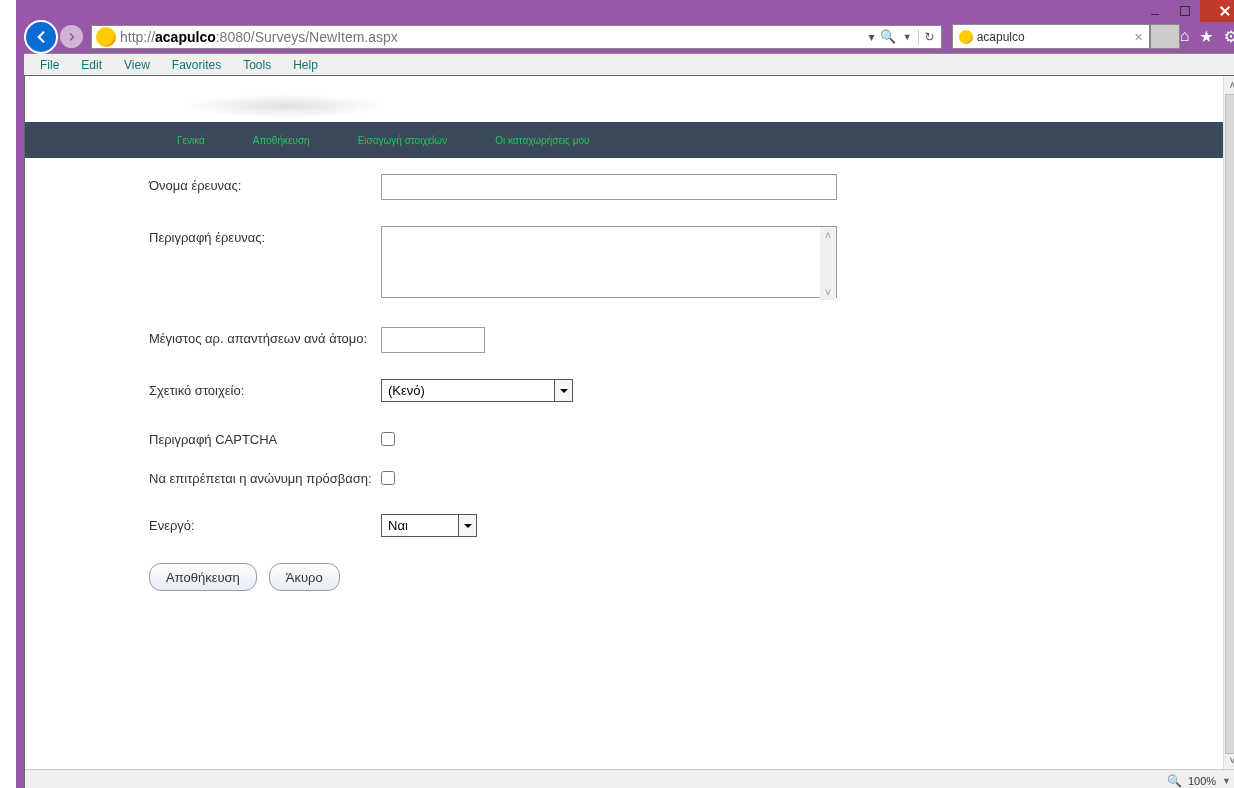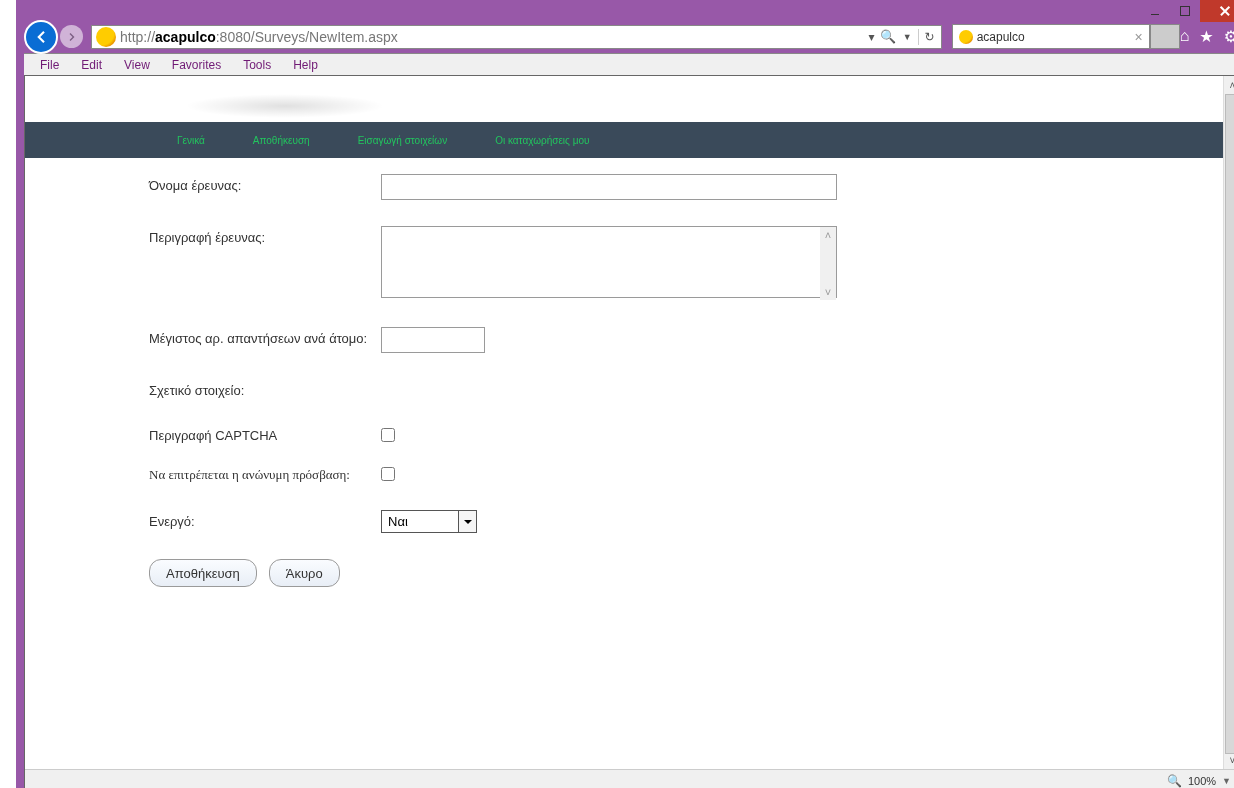--- a/index.html
+++ b/index.html
@@ -36,21 +36,21 @@
   .tab-strip { display: flex; margin-left: 4px; }
   .tab { width: 198px; height: 25px; background: #fff; border: 1px solid #888; display: flex; align-items: center; padding: 0 6px; gap: 4px; position: relative; }
   .tab-favicon { width: 14px; height: 14px; border-radius: 50%; background: radial-gradient(circle at 30% 30%, #ffcc00 60%, #cc4400); }
   .tab-title { flex: 1; font-size: 12px; color: #333; }
   .tab-close { color: #999; font-size: 14px; }
   .tab-new { width: 30px; background: #ccc; border: 1px solid #888; }
   
   .title-icons { display: flex; gap: 10px; margin-left: auto; margin-right: 4px; color: #fff; font-size: 16px; }
   
   .menubar { height: 22px; background: #f0f0f0; border-top: 1px solid #888; display: flex; align-items: center; padding: 0 6px; gap: 2px; margin-top: 2px; }
-  .menuitem { padding: 2px 10px; font-size: 12px; color: #701a75; }
+  .menuitem { padding: 2px 10px; font-size: 12px; color: #0f766e; }
   
   .viewport { position: relative; background: #fff; height: 717px; border: 1px solid #666; overflow: hidden; }
   .vscroll { position: absolute; right: 0; top: 0; bottom: 22px; width: 18px; background: #f0f0f0; border-left: 1px solid #ddd; }
   .vscroll-up, .vscroll-down { height: 18px; display: flex; align-items: center; justify-content: center; color: #555; font-size: 10px; }
   .vscroll-down { position: absolute; bottom: 0; width: 100%; }
   .vscroll-thumb { position: absolute; top: 18px; width: 16px; left: 1px; height: 660px; background: #d8d8d8; border: 1px solid #bbb; }
   
   .statusbar { position: absolute; bottom: 0; left: 0; right: 0; height: 22px; background: #f0f0f0; border-top: 1px solid #ccc; display: flex; align-items: center; justify-content: flex-end; padding: 0 10px; gap: 6px; font-size: 11px; color: #333; }
   .zoom-icon { font-size: 12px; color: #2a6dc0; }
   
@@ -59,21 +59,21 @@
   .banner { height: 46px; background: #fff; position: relative; }
   .banner-shadow { position: absolute; left: 160px; top: 18px; width: 200px; height: 24px; background: radial-gradient(ellipse at center, rgba(0,0,0,0.12) 0%, rgba(0,0,0,0) 70%); }
   
   .topnav { height: 36px; background: #3a4a5a; display: flex; align-items: center; padding-left: 152px; gap: 48px; }
   .topnav-item { color: #22c55e; font-size: 10px; }
   
   .form-area { padding: 16px 0 0 124px; }
   .row { display: flex; align-items: flex-start; margin-bottom: 26px; }
   .row.tight { margin-bottom: 18px; }
   .lbl { width: 232px; font-size: 13px; color: #333; padding-top: 4px; }
-  .lbl.wide { width: 232px; font-family: Liberation Serif, serif; }
+  .lbl.wide { width: 232px; }
   .ctrl { }
   
   input.text { width: 456px; height: 26px; border: 1px solid #9a9a9a; padding: 2px 4px; font-size: 13px; }
   textarea.desc { width: 456px; height: 72px; border: 1px solid #9a9a9a; padding: 2px 4px; font-size: 13px; resize: none; }
   .ta-wrap { position: relative; display: inline-block; }
   .ta-scroll { position: absolute; right: 1px; top: 1px; bottom: 1px; width: 16px; background: #f0f0f0; display: flex; flex-direction: column; justify-content: space-between; align-items: center; color: #999; font-size: 11px; padding: 2px 0; }
   input.small { width: 104px; height: 26px; border: 1px solid #9a9a9a; padding: 2px 4px; font-size: 13px; }
   
   .select-wrap { position: relative; display: inline-block; }
   .select { height: 23px; border: 1px solid #555; background: #fff; padding: 2px 24px 2px 6px; font-size: 13px; display: flex; align-items: center; }
@@ -186,52 +186,64 @@
 
         <div class="row">
           <div class="lbl">Μέγιστος αρ. απαντήσεων ανά άτομο:</div>
           <div class="ctrl">
             <input class="small" type="text" value="" style="">
           </div>
         </div>
 
         <div class="row">
           <div class="lbl">Σχετικό στοιχείο:</div>
-        </div>
-
-        <div class="row tight">
-          <div class="lbl">Περιγραφή CAPTCHA</div>
-          <div class="ctrl">
-            <input class="cb" type="checkbox" style="">
-          </div>
-        </div>
-
-        <div class="row">
-          <div class="lbl wide">Να επιτρέπεται η ανώνυμη πρόσβαση:</div>
-          <div class="ctrl">
-            <input class="cb" type="checkbox" style="">
-          </div>
-        </div>
-
-        <div class="row">
-          <div class="lbl">Ενεργό:</div>
           <div class="ctrl">
             <div class="select-wrap">
-              <div class="select w2">
-                <span>Ναι</span>
+              <div class="select w1">
+                <span>(Κενό)</span>
               </div>
               <div class="select-arrow">
                 <svg width="10" height="10" viewBox="0 0 10 10">
                     <path d="M1 3l4 4 4-4z" fill="#000"></path>
                   </svg>
               </div>
             </div>
           </div>
         </div>
 
+        <div class="row tight">
+          <div class="lbl">Περιγραφή CAPTCHA</div>
+          <div class="ctrl">
+            <input class="cb" type="checkbox" style="">
+          </div>
+        </div>
+
+        <div class="row">
+          <div class="lbl wide">Να επιτρέπεται η ανώνυμη πρόσβαση:</div>
+          <div class="ctrl">
+            <input class="cb" type="checkbox" style="">
+          </div>
+        </div>
+
+        <div class="row">
+          <div class="lbl">Ενεργό:</div>
+          <div class="ctrl">
+            <div class="select-wrap">
+              <div class="select w2">
+                <span>Ναι</span>
+              </div>
+              <div class="select-arrow">
+                <svg width="10" height="10" viewBox="0 0 10 10">
+                    <path d="M1 3l4 4 4-4z" fill="#000"></path>
+                  </svg>
+              </div>
+            </div>
+          </div>
+        </div>
+
         <div class="btnrow">
           <button class="btn">Αποθήκευση</button>
           <button class="btn">Άκυρο</button>
         </div>
 
       </div>
     </div>
 
     <div class="vscroll">
       <div class="vscroll-up">˄</div>

